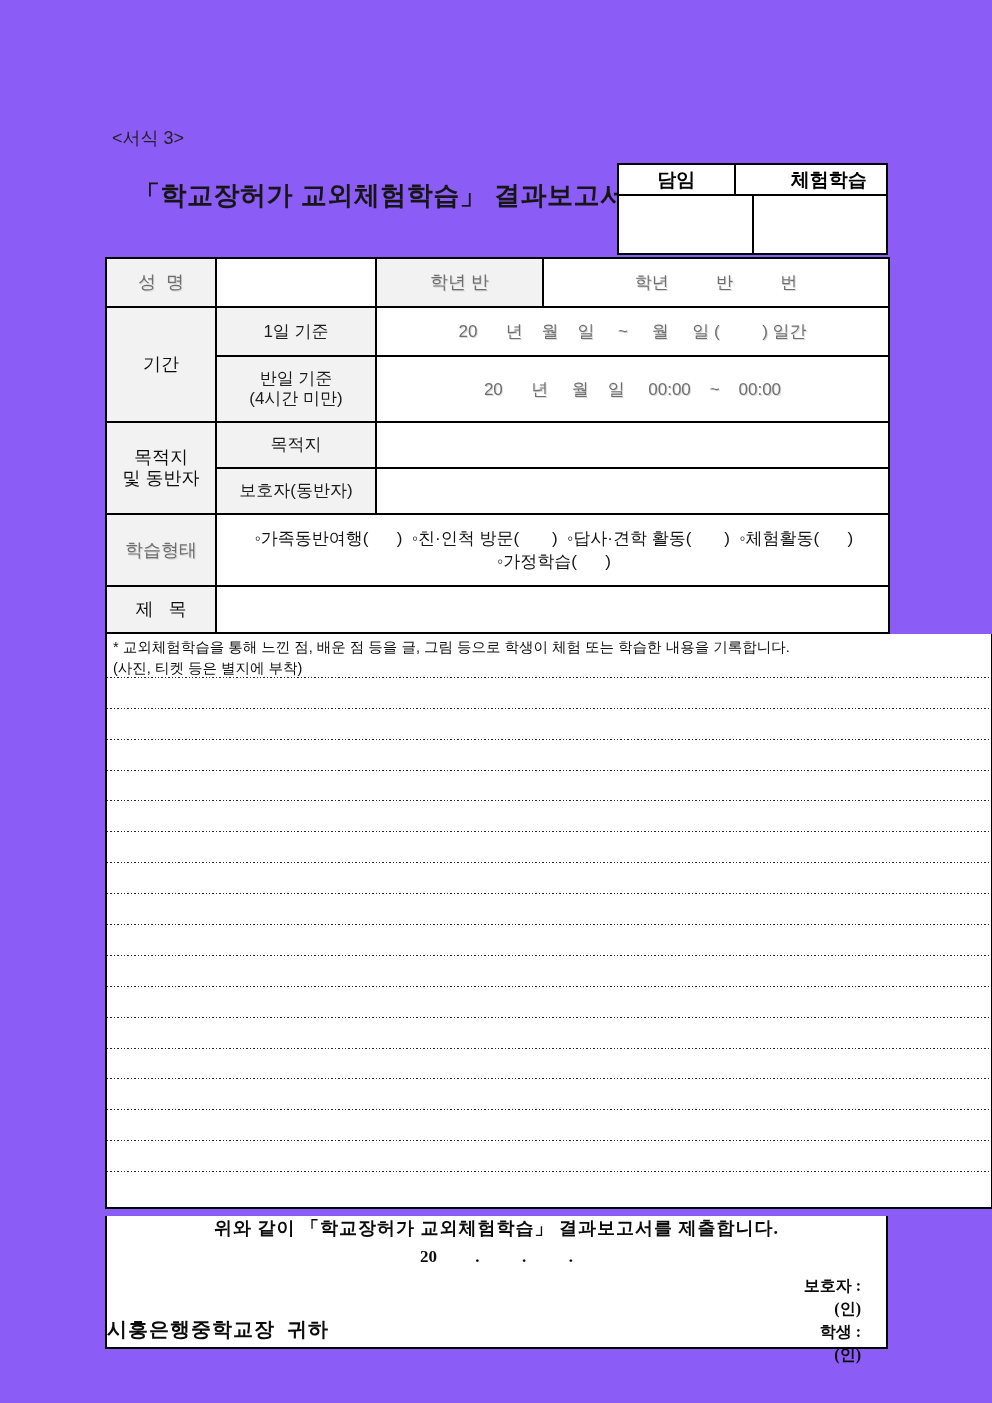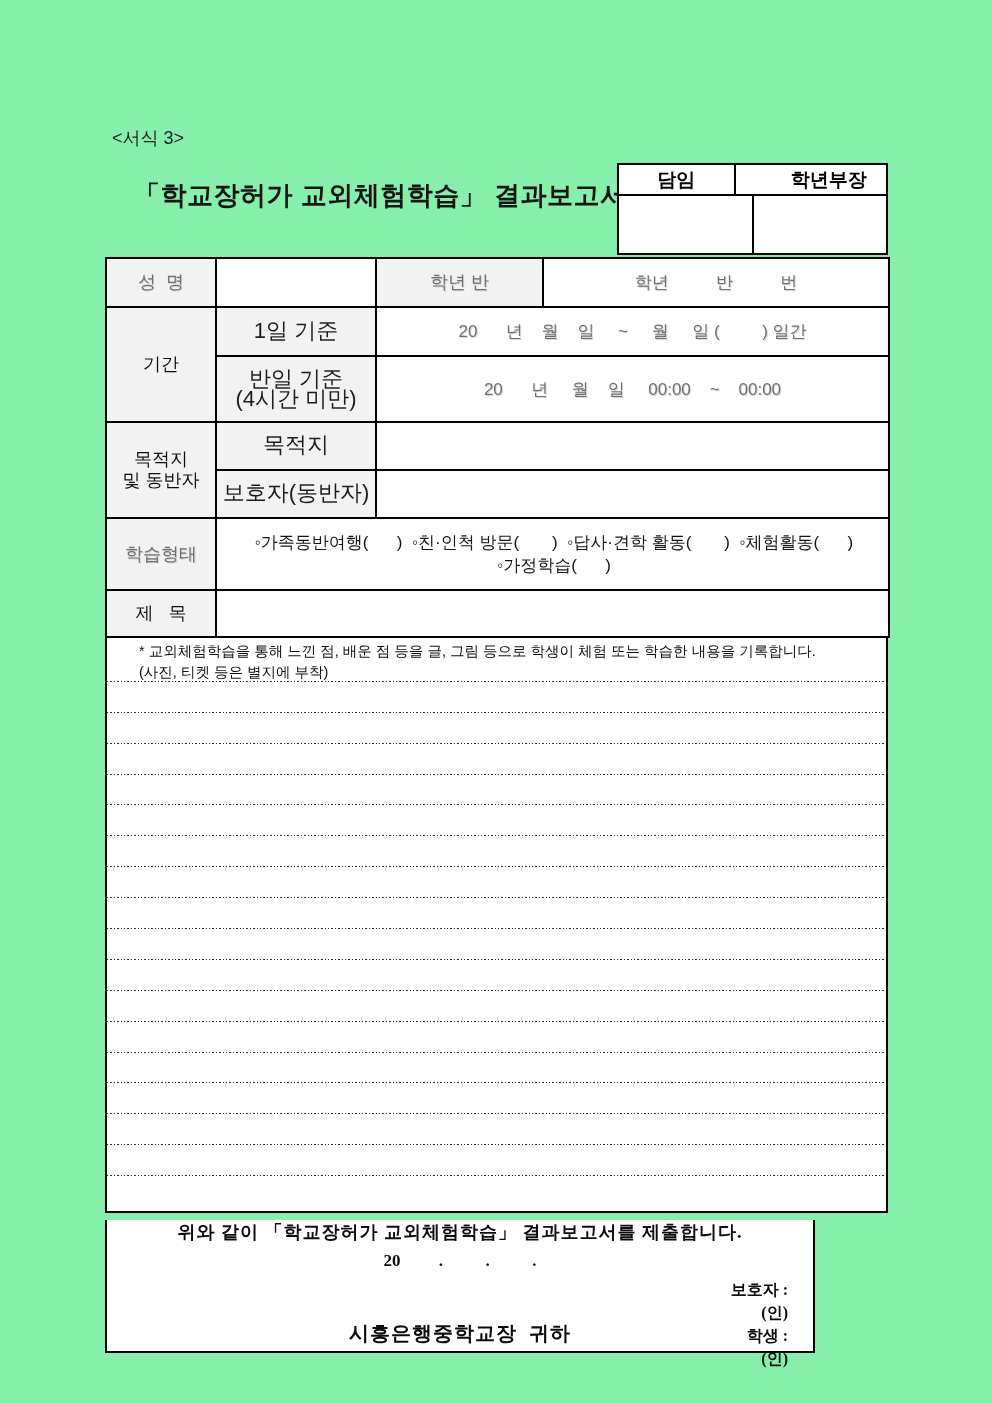--- a/index.html
+++ b/index.html
@@ -1,20 +1,20 @@
 <!DOCTYPE html>
 <html><head>
 <meta charset="utf-8">
 <style>
   * { margin:0; padding:0; box-sizing:border-box; }
   html,body { background:#ffffff; }
   .page {
     position:relative;
     width:992px; height:1403px;
-    background:#86efac;
+    background:#8b5cf6;
     font-family:"Liberation Sans", sans-serif;
     color:#111;
     overflow:hidden;
   }
   [data-bind] { white-space:pre-wrap; }
 
   .form-tag {
     position:absolute; left:112px; top:126px;
     font-size:18px; color:#222;
   }
@@ -59,55 +59,54 @@
     overflow:hidden;
   }
   td.lab {
     background:#f2f2f2; text-align:center;
   }
   .bold-label { font-weight:normal; font-size:18px; color:#0d0d0d; line-height:21px; }
   .gray-label {
     color:#6f6f6f; text-shadow:1px 1px 0 #d6d6d6;
     font-size:18px; line-height:20px;
   }
-  .sub-label { font-size:22px; color:#1c1c1c; line-height:20px; text-align:center; }
+  .sub-label { font-size:17px; color:#1c1c1c; line-height:20px; text-align:center; }
   .gray-value {
     color:#6f6f6f; text-shadow:1px 1px 0 #d9d9d9;
     font-size:17px;
   }
   td.center { text-align:center; }
   td.white { background:#fff;text-align:center; }
   .lt-line { font-size:17px; color:#141414; line-height:23px; padding-left:3px; }
 
   
   .content-area {
     position:relative;
-    width:783px; height:575px;
+    width:888px; height:575px;
     border-left:2px solid #000; border-right:2px solid #000; border-bottom:2px solid #000;
     background:#fff;
-    padding-left:26px;
   }
   .note {
     position:relative; z-index:2;
     padding:3px 6px 0 6px;
     font-size:14.5px; line-height:21px; color:#0e0e0e;
   }
   .wlines { position:absolute; left:0; right:0; top:13px; z-index:1; }
   .wline {
     height:30.9px;
     background-image:repeating-linear-gradient(to right, #2c2c2c 0 1.4px, transparent 1.4px 3.4px);
     background-size:100% 1px;
     background-position:left bottom;
     background-repeat:no-repeat;
   }
 
   
   .submit-area {
     position:relative;
-    width:710px; height:133px;
+    width:783px; height:133px;
     border-left:2px solid #000; border-right:2px solid #000; border-bottom:2px solid #000;
     font-family:"Liberation Serif", serif;
     background:#fff;
   }
   .statement {
     margin-top:7px; text-align:center;
     font-size:18px; font-weight:bold; color:#0c0c0c; letter-spacing:1px;
   }
   .date-line {
     margin-top:7px; text-align:center;
@@ -115,42 +114,42 @@
   }
   .sign-rows {
     position:absolute; right:25px; top:58px;
     font-size:16px; font-weight:bold; color:#0c0c0c;
   }
   .sign-row { display:flex; justify-content:space-between; line-height:23px;flex-direction:column; }
   .sign-label { text-align:right; }
   .sign-seal { display:inline-block; width:96px; text-align:right; }
   .recipient {
     position:absolute; bottom:4px; left:0; width:100%;
-    text-align:center; font-size:20px; font-weight:bold; color:#0c0c0c;
+    font-size:20px; font-weight:bold; color:#0c0c0c;
     letter-spacing:1px;
   }
 
   .footnote {
     position:absolute; left:88px; top:1262px;
     font-family:"Liberation Serif", serif;
     font-size:16px; color:#1a1a1a;
   }
 </style>
 </head>
 <body>
 
 <div class="page">
 
   <div class="form-tag" data-bind="page.form_tag">&lt;서식 3&gt;</div>
   <div class="doc-title" data-bind="page.doc_title">「학교장허가 교외체험학습」 결과보고서</div>
 
   <div class="approval">
     <div class="approval-header">
       <div class="acell first" data-bind="approval.homeroom_label">담임</div>
-      <div class="acell" data-bind="approval.grade_head_label">학년부장</div>
+      <div class="acell" data-bind="approval.grade_head_label">체험학습</div>
     </div>
     <div class="approval-body">
       <div class="acell first"></div>
       <div class="acell"></div>
     </div>
   </div>
 
   <div class="main-table">
     <table class="form">
       <colgroup>

